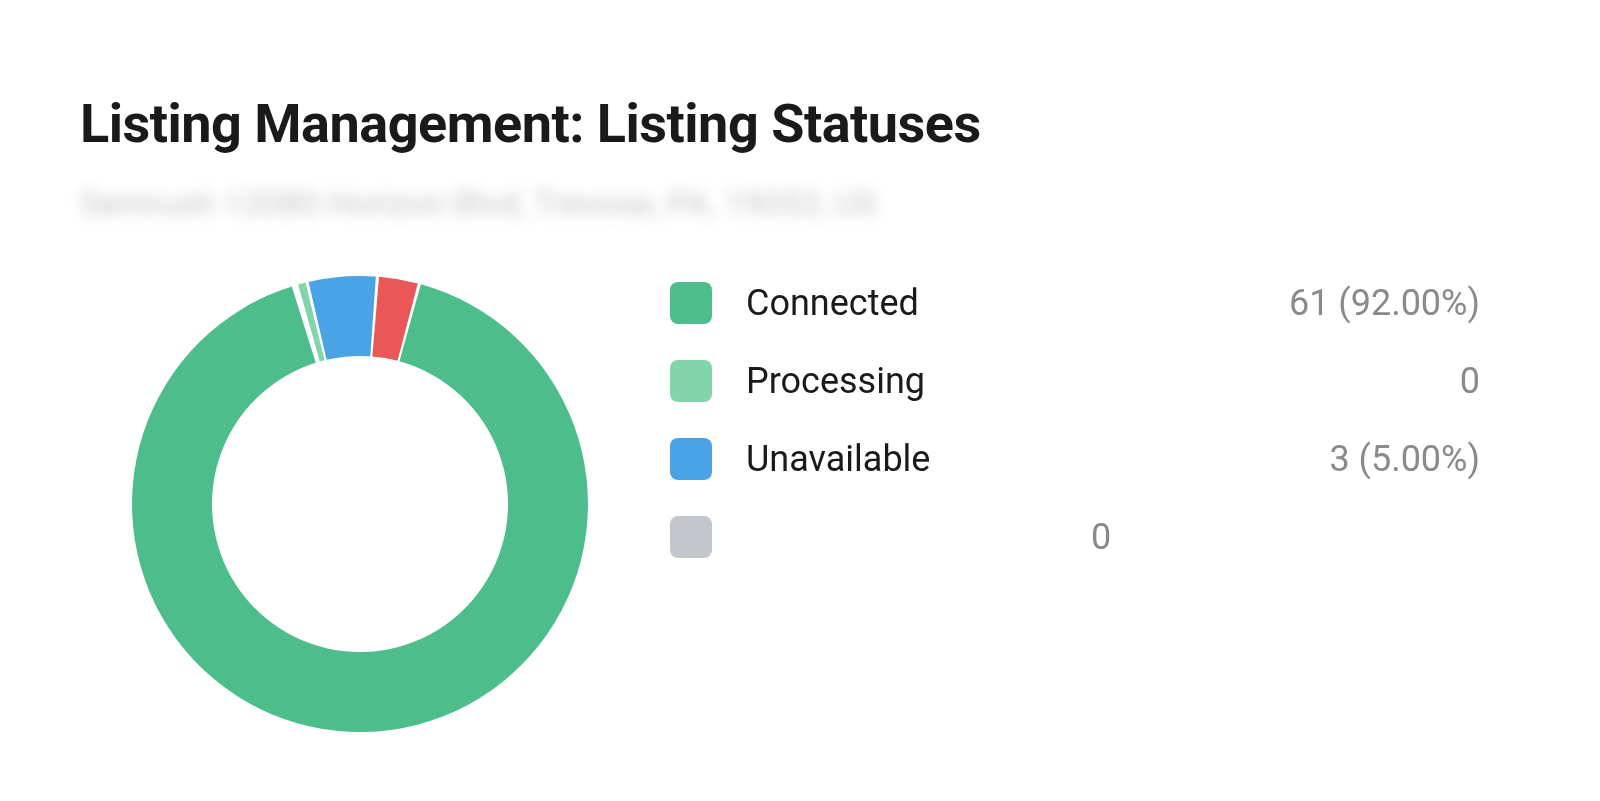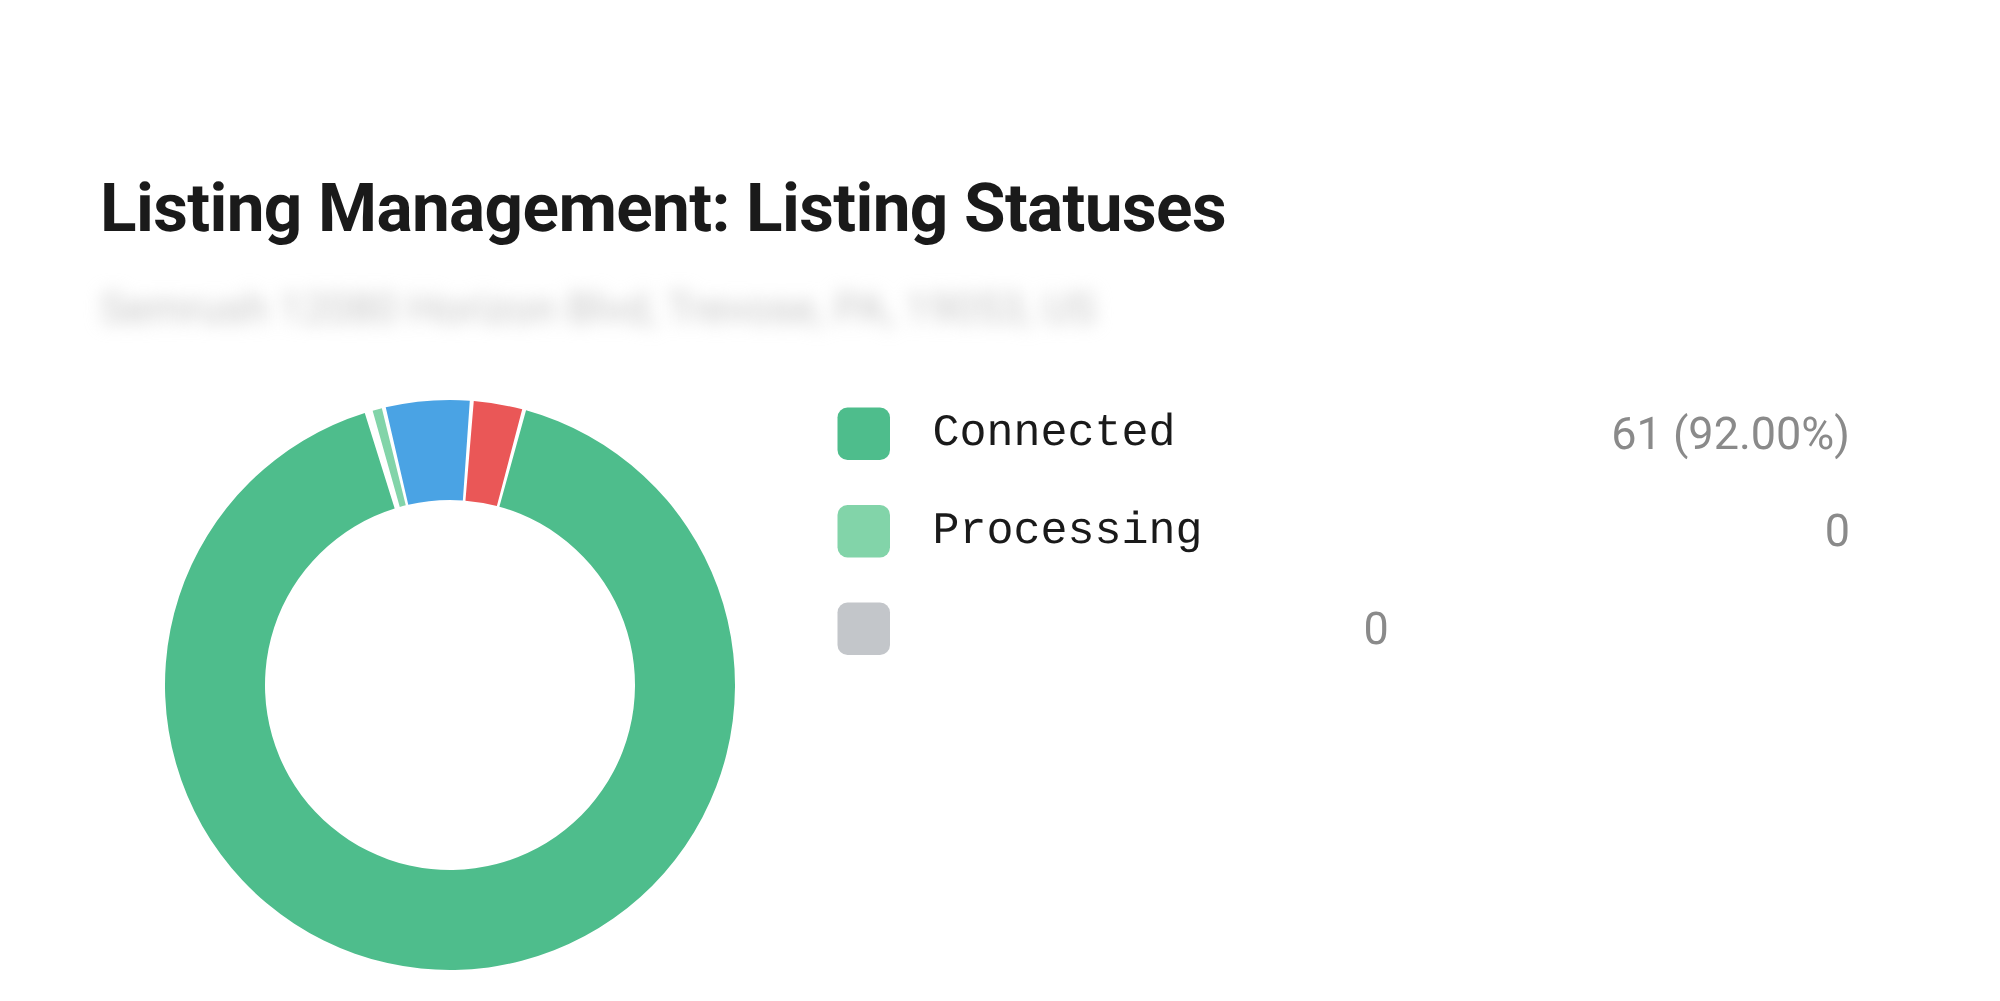--- a/index.html
+++ b/index.html
@@ -7,21 +7,20 @@
     padding: 0;
     width: 1600px;
     height: 801px;
     background: #ffffff;
     font-family: -apple-system, BlinkMacSystemFont, "Segoe UI", Roboto, "Helvetica Neue", Arial, sans-serif;
     color: #1a1a1a;
     overflow: hidden;
   }
   .wrap {
     padding: 92px 80px 0 80px;
-    margin-top: 44px;
   }
   .title {
     font-size: 54px;
     font-weight: 700;
     letter-spacing: -0.5px;
     color: #1a1a1a;
     margin: 0 0 28px 0;
   }
   .subtitle {
     font-size: 34px;
@@ -58,21 +57,20 @@
     font-size: 36px;
   }
   .swatch {
     width: 42px;
     height: 42px;
     border-radius: 8px;
   }
   .label {
     color: #1a1a1a;
     font-weight: 400;
-    font-family: Liberation Mono, monospace;
   }
   .value {
     color: #8a8a8a;
     text-align: center;
     white-space: nowrap;
     padding-right: 40px;
   }
 </style>
 </head>
 <body>
@@ -101,20 +99,25 @@
         <span class="label">Connected</span>
         <span class="value">61 (92.00%)</span>
       </div>
 
       <div class="legend-row">
         <span class="swatch" style="background-color: rgb(130, 212, 169);"></span>
         <span class="label">Processing</span>
         <span class="value">0</span>
       </div>
 
+      <div class="legend-row">
+        <span class="swatch" style="background-color: rgb(74, 163, 228);"></span>
+        <span class="label">Unavailable</span>
+        <span class="value">3 (5.00%)</span>
+      </div>
 
 
       <div class="legend-row">
         <span class="swatch" style="background-color: rgb(195, 198, 202);"></span>
         <span class="value">0</span>
       </div>
 
     </div>
   </div>
 </div>

